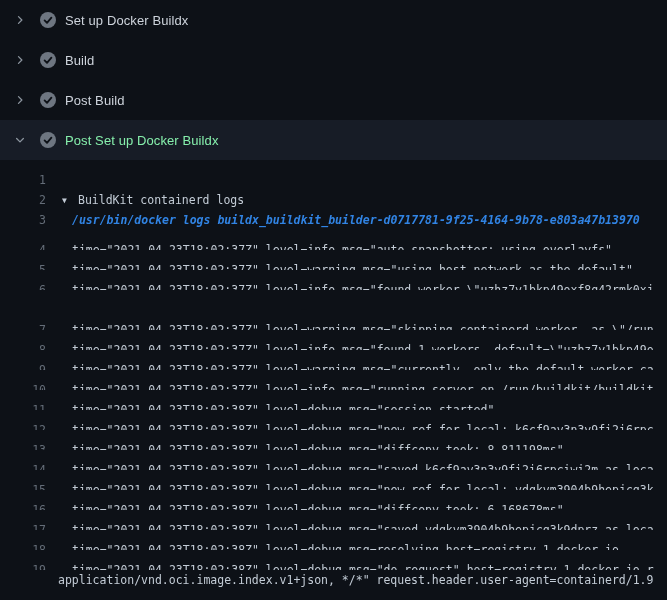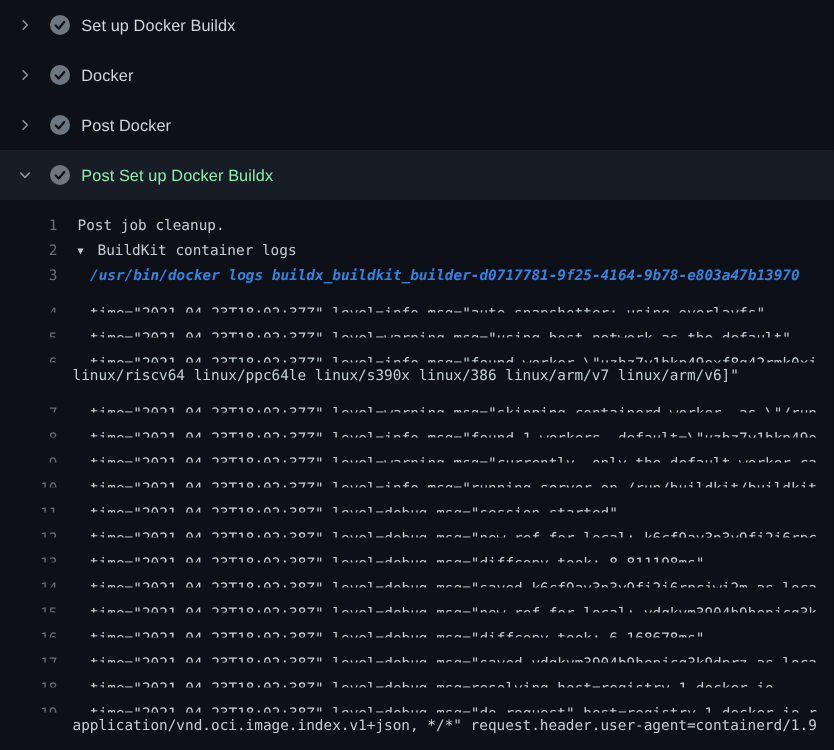--- a/index.html
+++ b/index.html
@@ -77,59 +77,59 @@
           <svg width="12" height="12" viewBox="0 0 16 16">
             <path d="M6 3.5 L10.5 8 L6 12.5" fill="none" stroke="currentColor" stroke-width="1.7" stroke-linecap="round" stroke-linejoin="round"></path>
           </svg>
         </span>
         <span class="check">
           <svg width="16" height="16" viewBox="0 0 16 16">
             <circle cx="8" cy="8" r="8" fill="#6e7681"></circle>
             <path d="M4.6 8.4 L7 10.8 L11.4 5.6" fill="none" stroke="#0d1117" stroke-width="1.8" stroke-linecap="round" stroke-linejoin="round"></path>
           </svg>
         </span>
-        <span class="step-label">Docker</span>
+        <span class="step-label">Build</span>
       </div>
       <div class="step">
         <span class="chev">
           <svg width="12" height="12" viewBox="0 0 16 16">
             <path d="M6 3.5 L10.5 8 L6 12.5" fill="none" stroke="currentColor" stroke-width="1.7" stroke-linecap="round" stroke-linejoin="round"></path>
           </svg>
         </span>
         <span class="check">
           <svg width="16" height="16" viewBox="0 0 16 16">
             <circle cx="8" cy="8" r="8" fill="#6e7681"></circle>
             <path d="M4.6 8.4 L7 10.8 L11.4 5.6" fill="none" stroke="#0d1117" stroke-width="1.8" stroke-linecap="round" stroke-linejoin="round"></path>
           </svg>
         </span>
-        <span class="step-label">Post Docker</span>
+        <span class="step-label">Post Build</span>
       </div>
       <div class="step expanded">
         <span class="chev">
           <svg width="12" height="12" viewBox="0 0 16 16">
             <path d="M3.5 6 L8 10.5 L12.5 6" fill="none" stroke="currentColor" stroke-width="1.7" stroke-linecap="round" stroke-linejoin="round"></path>
           </svg>
         </span>
         <span class="check">
           <svg width="16" height="16" viewBox="0 0 16 16">
             <circle cx="8" cy="8" r="8" fill="#6e7681"></circle>
             <path d="M4.6 8.4 L7 10.8 L11.4 5.6" fill="none" stroke="#0d1117" stroke-width="1.8" stroke-linecap="round" stroke-linejoin="round"></path>
           </svg>
         </span>
         <span class="step-label">Post Set up Docker Buildx</span>
       </div>
     </div>
   <div class="log" id="log">
-      <div class="lrow plain"><a class="lnum">1</a><span class="ltext">Post job cleanup.</span></div>
-      <div class="lrow group"><a class="lnum">2</a><span class="ltext"><span class="group-marker">▼</span><span>BuildKit container logs</span></span></div>
+      <div class="lrow plain"><a class="lnum">1</a></div>
+      <div class="lrow group"><a class="lnum">2</a><span class="ltext"><span class="group-marker">▼</span><span>BuildKit containerd logs</span></span></div>
       <div class="lrow cmd"><a class="lnum">3</a><span class="ltext">/usr/bin/docker logs buildx_buildkit_builder-d0717781-9f25-4164-9b78-e803a47b13970</span></div>
       <div class="lrow log"><a class="lnum">4</a><span class="ltext">time="2021-04-23T18:02:37Z" level=info msg="auto snapshotter: using overlayfs"</span></div>
       <div class="lrow log"><a class="lnum">5</a><span class="ltext">time="2021-04-23T18:02:37Z" level=warning msg="using host network as the default"</span></div>
       <div class="lrow log"><a class="lnum">6</a><span class="ltext">time="2021-04-23T18:02:37Z" level=info msg="found worker \"uzhz7y1bkp49oxf8q42rmk0xj</span></div>
-      <div class="lrow wrap"><a class="lnum"></a><span class="ltext">linux/riscv64 linux/ppc64le linux/s390x linux/386 linux/arm/v7 linux/arm/v6]"</span></div>
+      <div class="lrow wrap"><a class="lnum"></a></div>
       <div class="lrow log"><a class="lnum">7</a><span class="ltext">time="2021-04-23T18:02:37Z" level=warning msg="skipping containerd worker, as \"/run</span></div>
       <div class="lrow log"><a class="lnum">8</a><span class="ltext">time="2021-04-23T18:02:37Z" level=info msg="found 1 workers, default=\"uzhz7y1bkp49o</span></div>
       <div class="lrow log"><a class="lnum">9</a><span class="ltext">time="2021-04-23T18:02:37Z" level=warning msg="currently, only the default worker ca</span></div>
       <div class="lrow log"><a class="lnum">10</a><span class="ltext">time="2021-04-23T18:02:37Z" level=info msg="running server on /run/buildkit/buildkit</span></div>
       <div class="lrow log"><a class="lnum">11</a><span class="ltext">time="2021-04-23T18:02:38Z" level=debug msg="session started"</span></div>
       <div class="lrow log"><a class="lnum">12</a><span class="ltext">time="2021-04-23T18:02:38Z" level=debug msg="new ref for local: k6cf9av3n3y9fi2i6rpc</span></div>
       <div class="lrow log"><a class="lnum">13</a><span class="ltext">time="2021-04-23T18:02:38Z" level=debug msg="diffcopy took: 8.811198ms"</span></div>
       <div class="lrow log"><a class="lnum">14</a><span class="ltext">time="2021-04-23T18:02:38Z" level=debug msg="saved k6cf9av3n3y9fi2i6rpciwi2m as loca</span></div>
       <div class="lrow log"><a class="lnum">15</a><span class="ltext">time="2021-04-23T18:02:38Z" level=debug msg="new ref for local: vdqkvm3904b9hepjcq3k</span></div>
       <div class="lrow log"><a class="lnum">16</a><span class="ltext">time="2021-04-23T18:02:38Z" level=debug msg="diffcopy took: 6.168678ms"</span></div>

